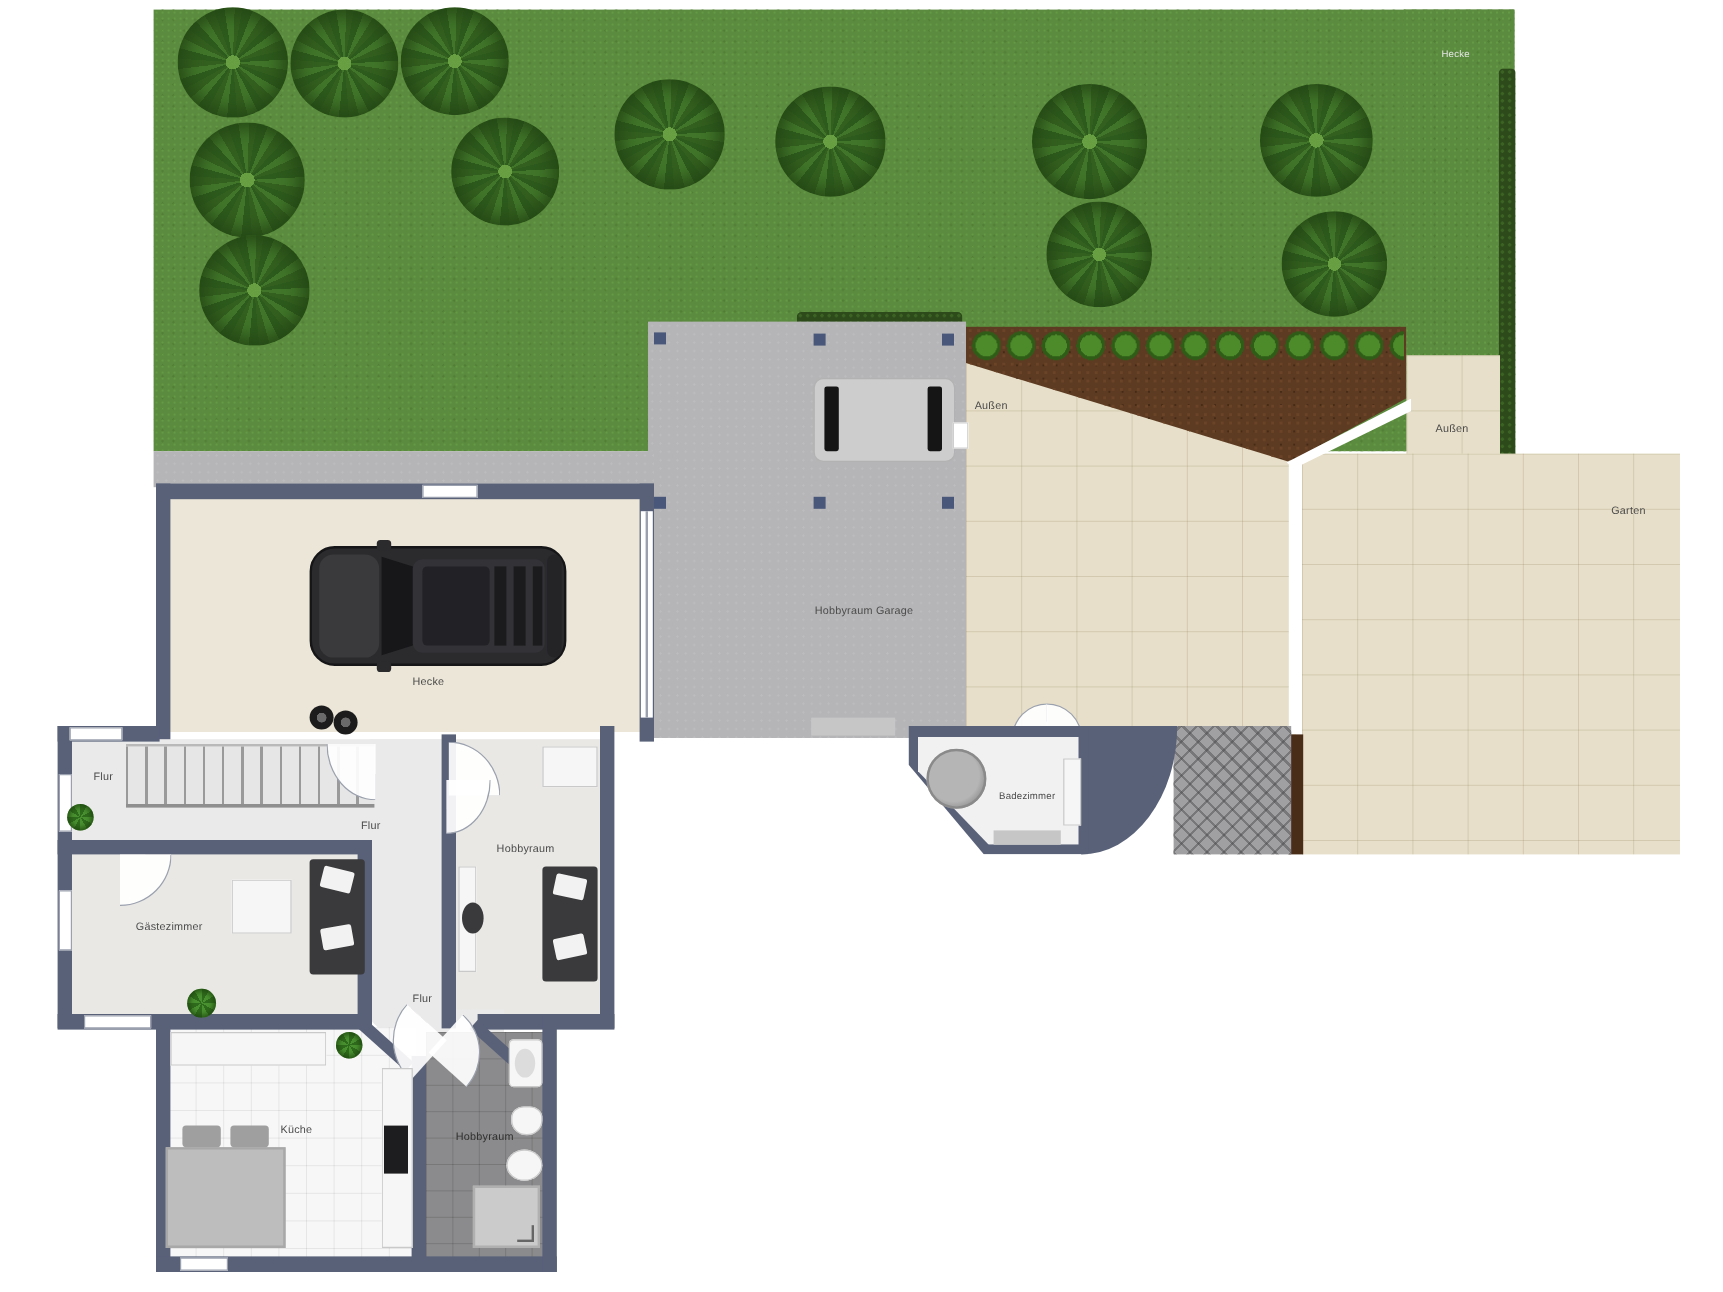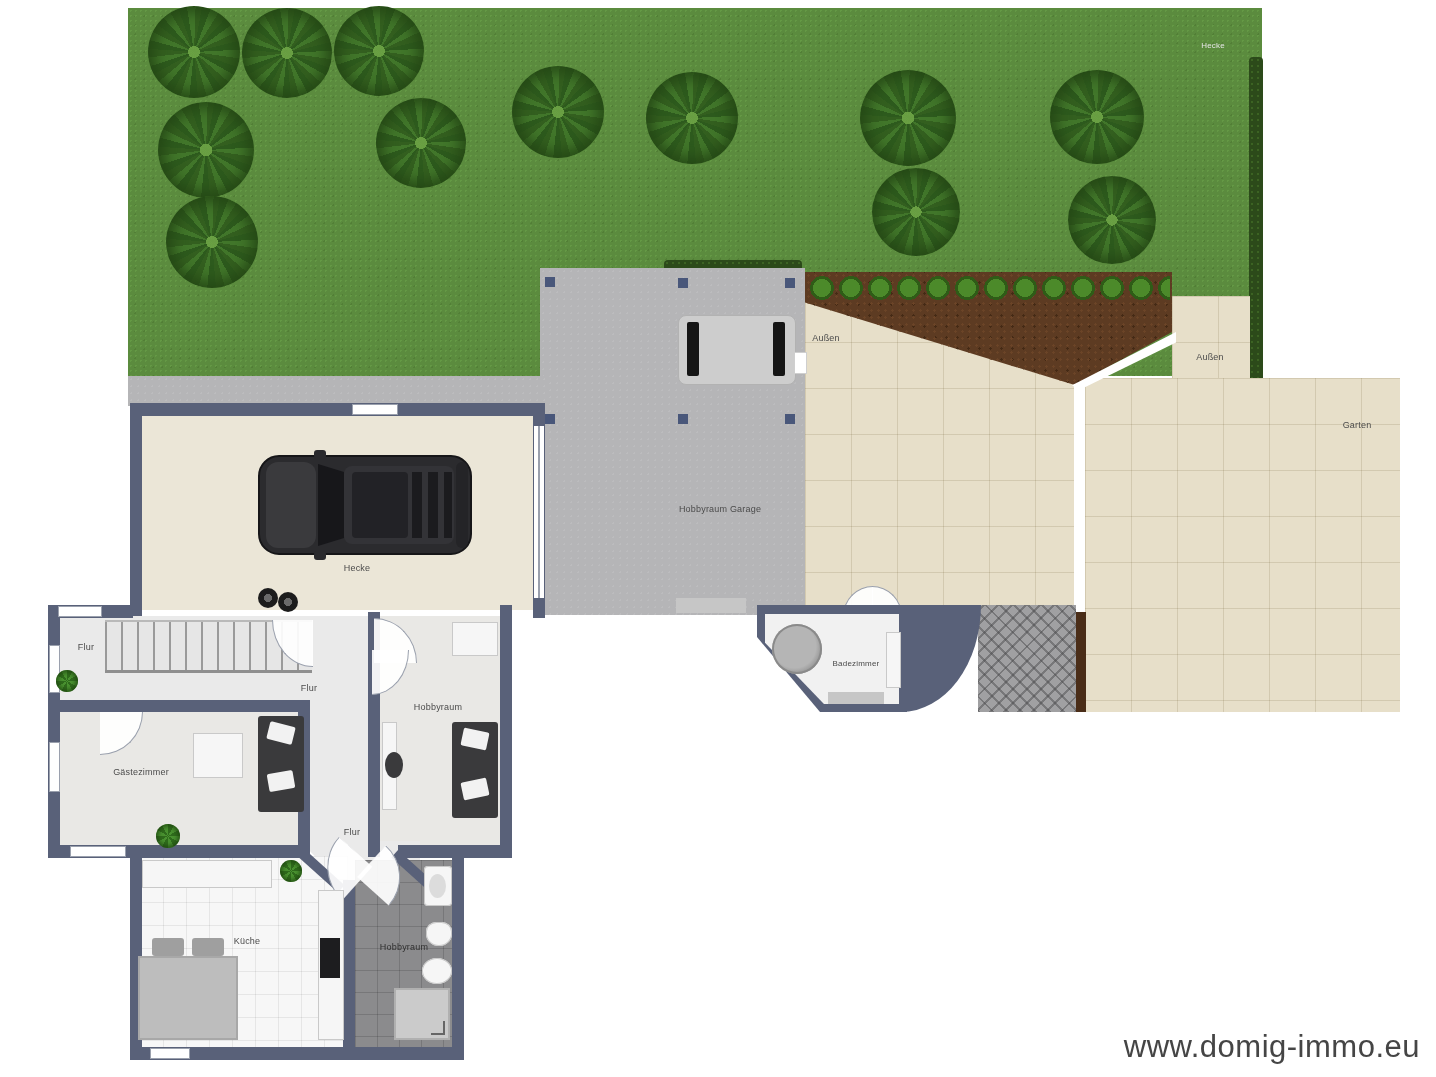--- a/index.html
+++ b/index.html
@@ -233,14 +233,13 @@
   <div class="lbl" style="left:357px;top:568px;">Hecke</div>
   <div class="lbl" style="left:86px;top:647px;">Flur</div>
   <div class="lbl" style="left:309px;top:688px;">Flur</div>
   <div class="lbl" style="left:438px;top:707px;">Hobbyraum</div>
   <div class="lbl" style="left:141px;top:772px;">Gästezimmer</div>
   <div class="lbl" style="left:352px;top:832px;">Flur</div>
   <div class="lbl" style="left:247px;top:941px;">Küche</div>
   <div class="lbl" style="left:404px;top:947px;color:#2f2f2f;">Hobbyraum</div>
   <div class="lbl" style="left:856px;top:663px;font-size:8px;">Badezimmer</div>
 
-  <div class="watermark">www.domig-immo.eu</div>
 </div>
 
 </body></html>

